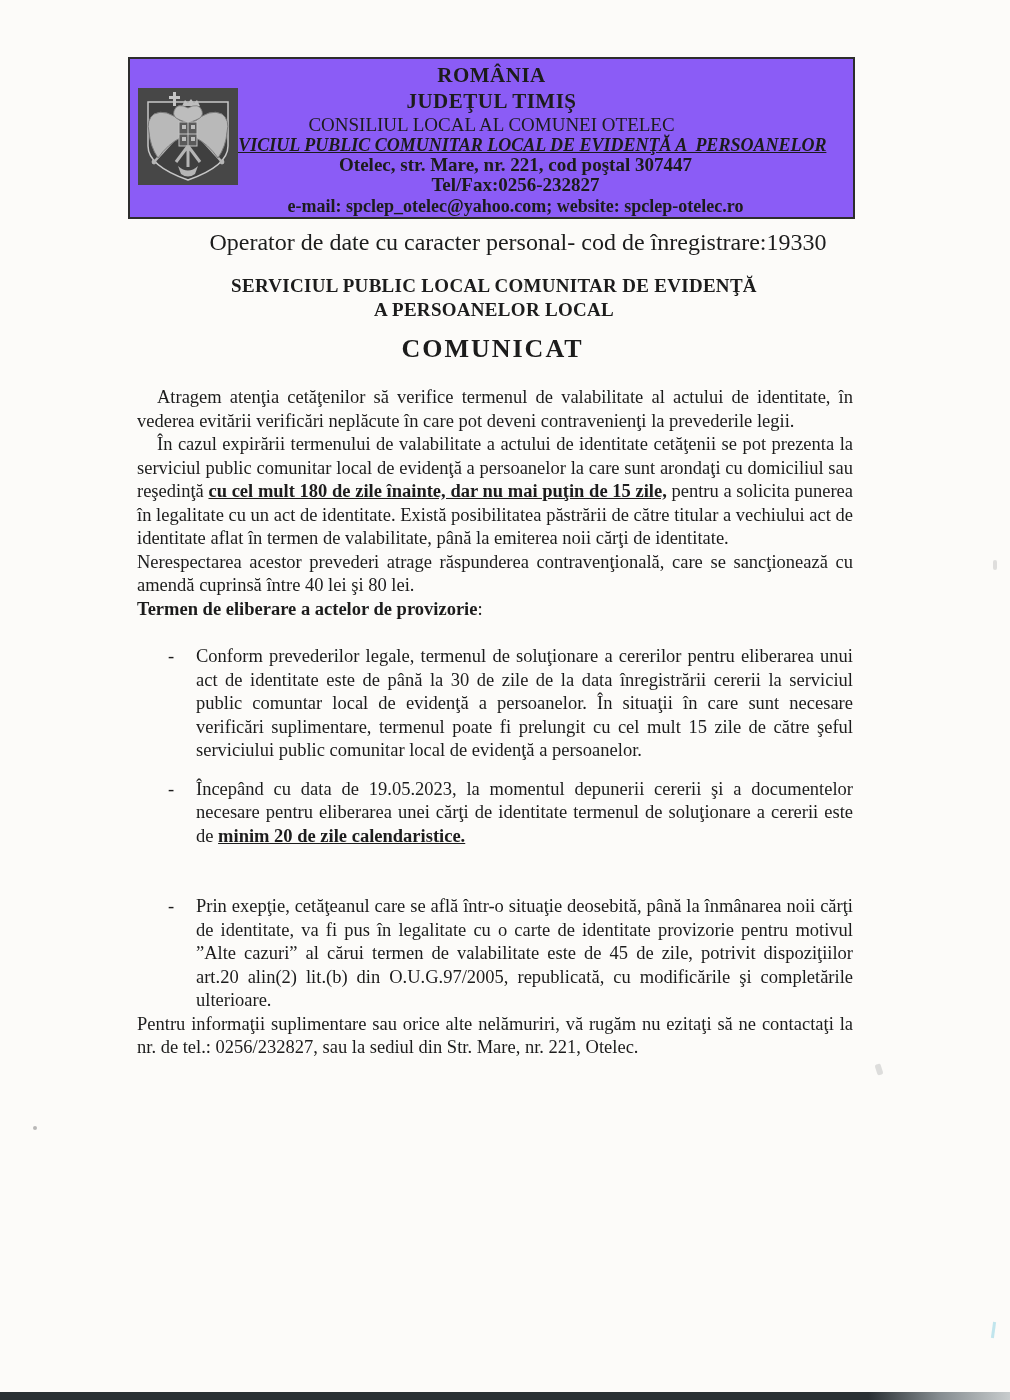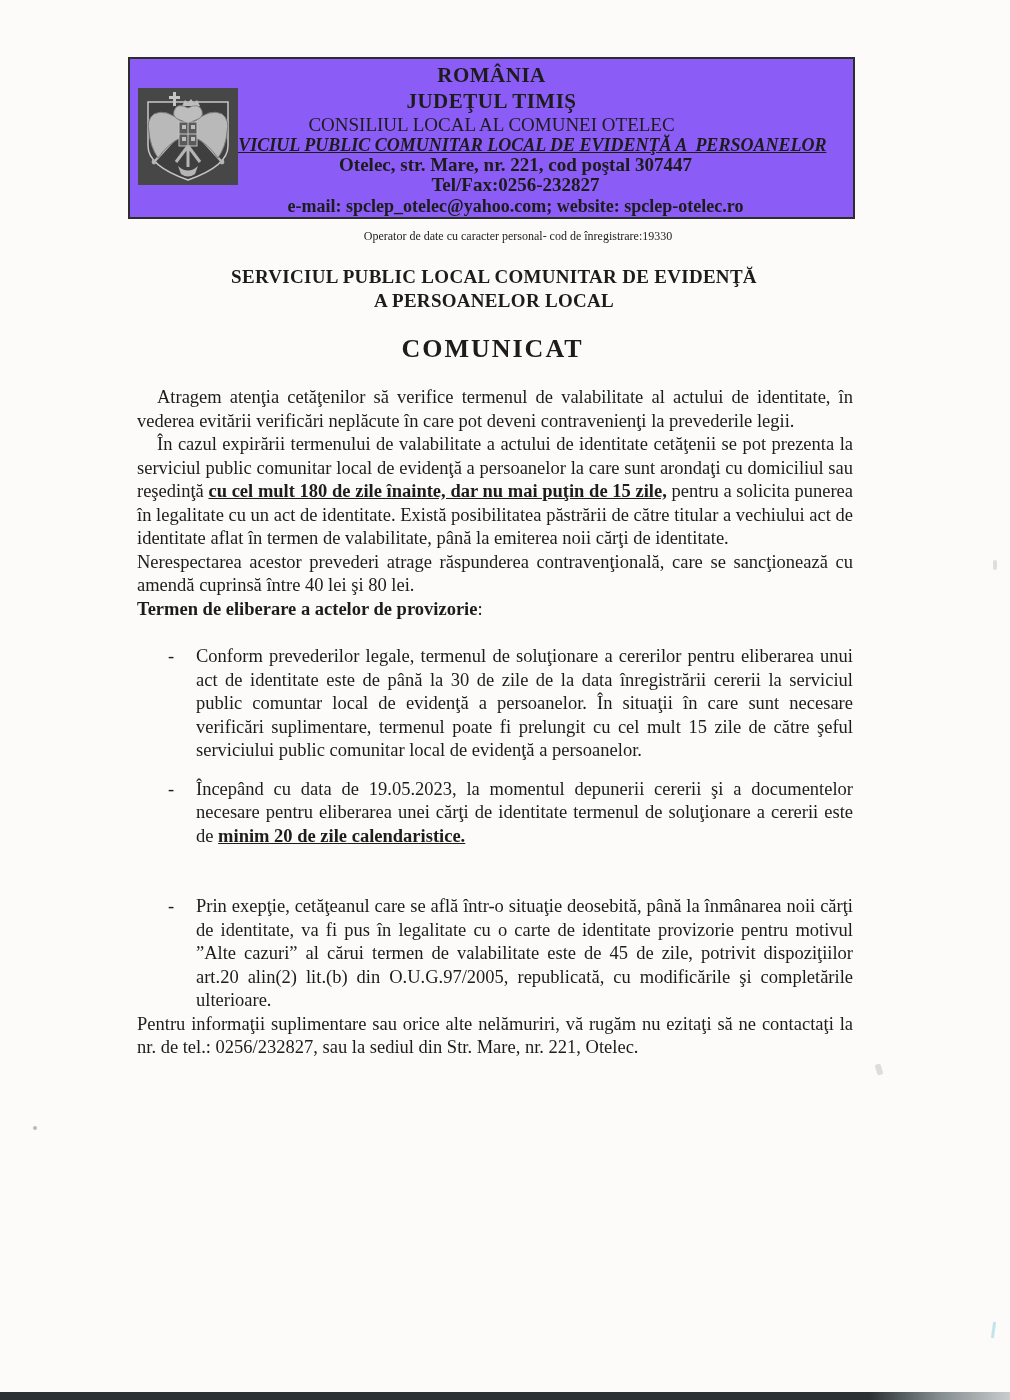--- a/index.html
+++ b/index.html
@@ -22,22 +22,22 @@
   .emblem { position:absolute; left:8px; top:28px; width:100px; height:99px; }
   .lh-top { text-align:center; padding-top:3px; }
   .lh-country,.lh-county { font-size:21px; font-weight:bold; line-height:26px; letter-spacing:.5px; }
   .lh-council { font-size:19px; font-weight:normal; line-height:21px; }
   .lh-bottom { text-align:center; padding-left:48px; }
   .lh-service { font-size:18px; font-weight:bold; font-style:italic; text-decoration:underline; line-height:20px; white-space:pre-wrap; }
   .lh-address,.lh-phone { font-size:19px; font-weight:bold; line-height:20px; }
   .lh-email { font-size:18px; font-weight:bold; line-height:22px; }
 
   
-  .operator { position:absolute; left:127px; top:229px; width:782px; text-align:center; font-size:12px; }
-  .doc-heading { position:absolute; left:0; top:265px; width:988px; text-align:center; font-weight:bold; font-size:19px; line-height:24px; letter-spacing:.3px; }
+  .operator { position:absolute; left:127px; top:229px; width:782px; text-align:center; font-size:24px; }
+  .doc-heading { position:absolute; left:0; top:274px; width:988px; text-align:center; font-weight:bold; font-size:19px; line-height:24px; letter-spacing:.3px; }
   .doc-title { position:absolute; left:0; top:334px; width:985px; text-align:center; font-weight:bold; font-size:26px; letter-spacing:2px; }
 
   
   .body-text { position:absolute; left:137px; top:386px; width:716px; font-size:18.5px; line-height:23.5px; }
   .body-text p { margin:0; text-align:justify; }
   p.indent { text-indent:20px; }
   .bu { font-weight:bold; text-decoration:underline; }
   .section-heading { margin-top:17px; }
   .sh-bold { font-weight:bold; }
   .bullet { display:flex; }

